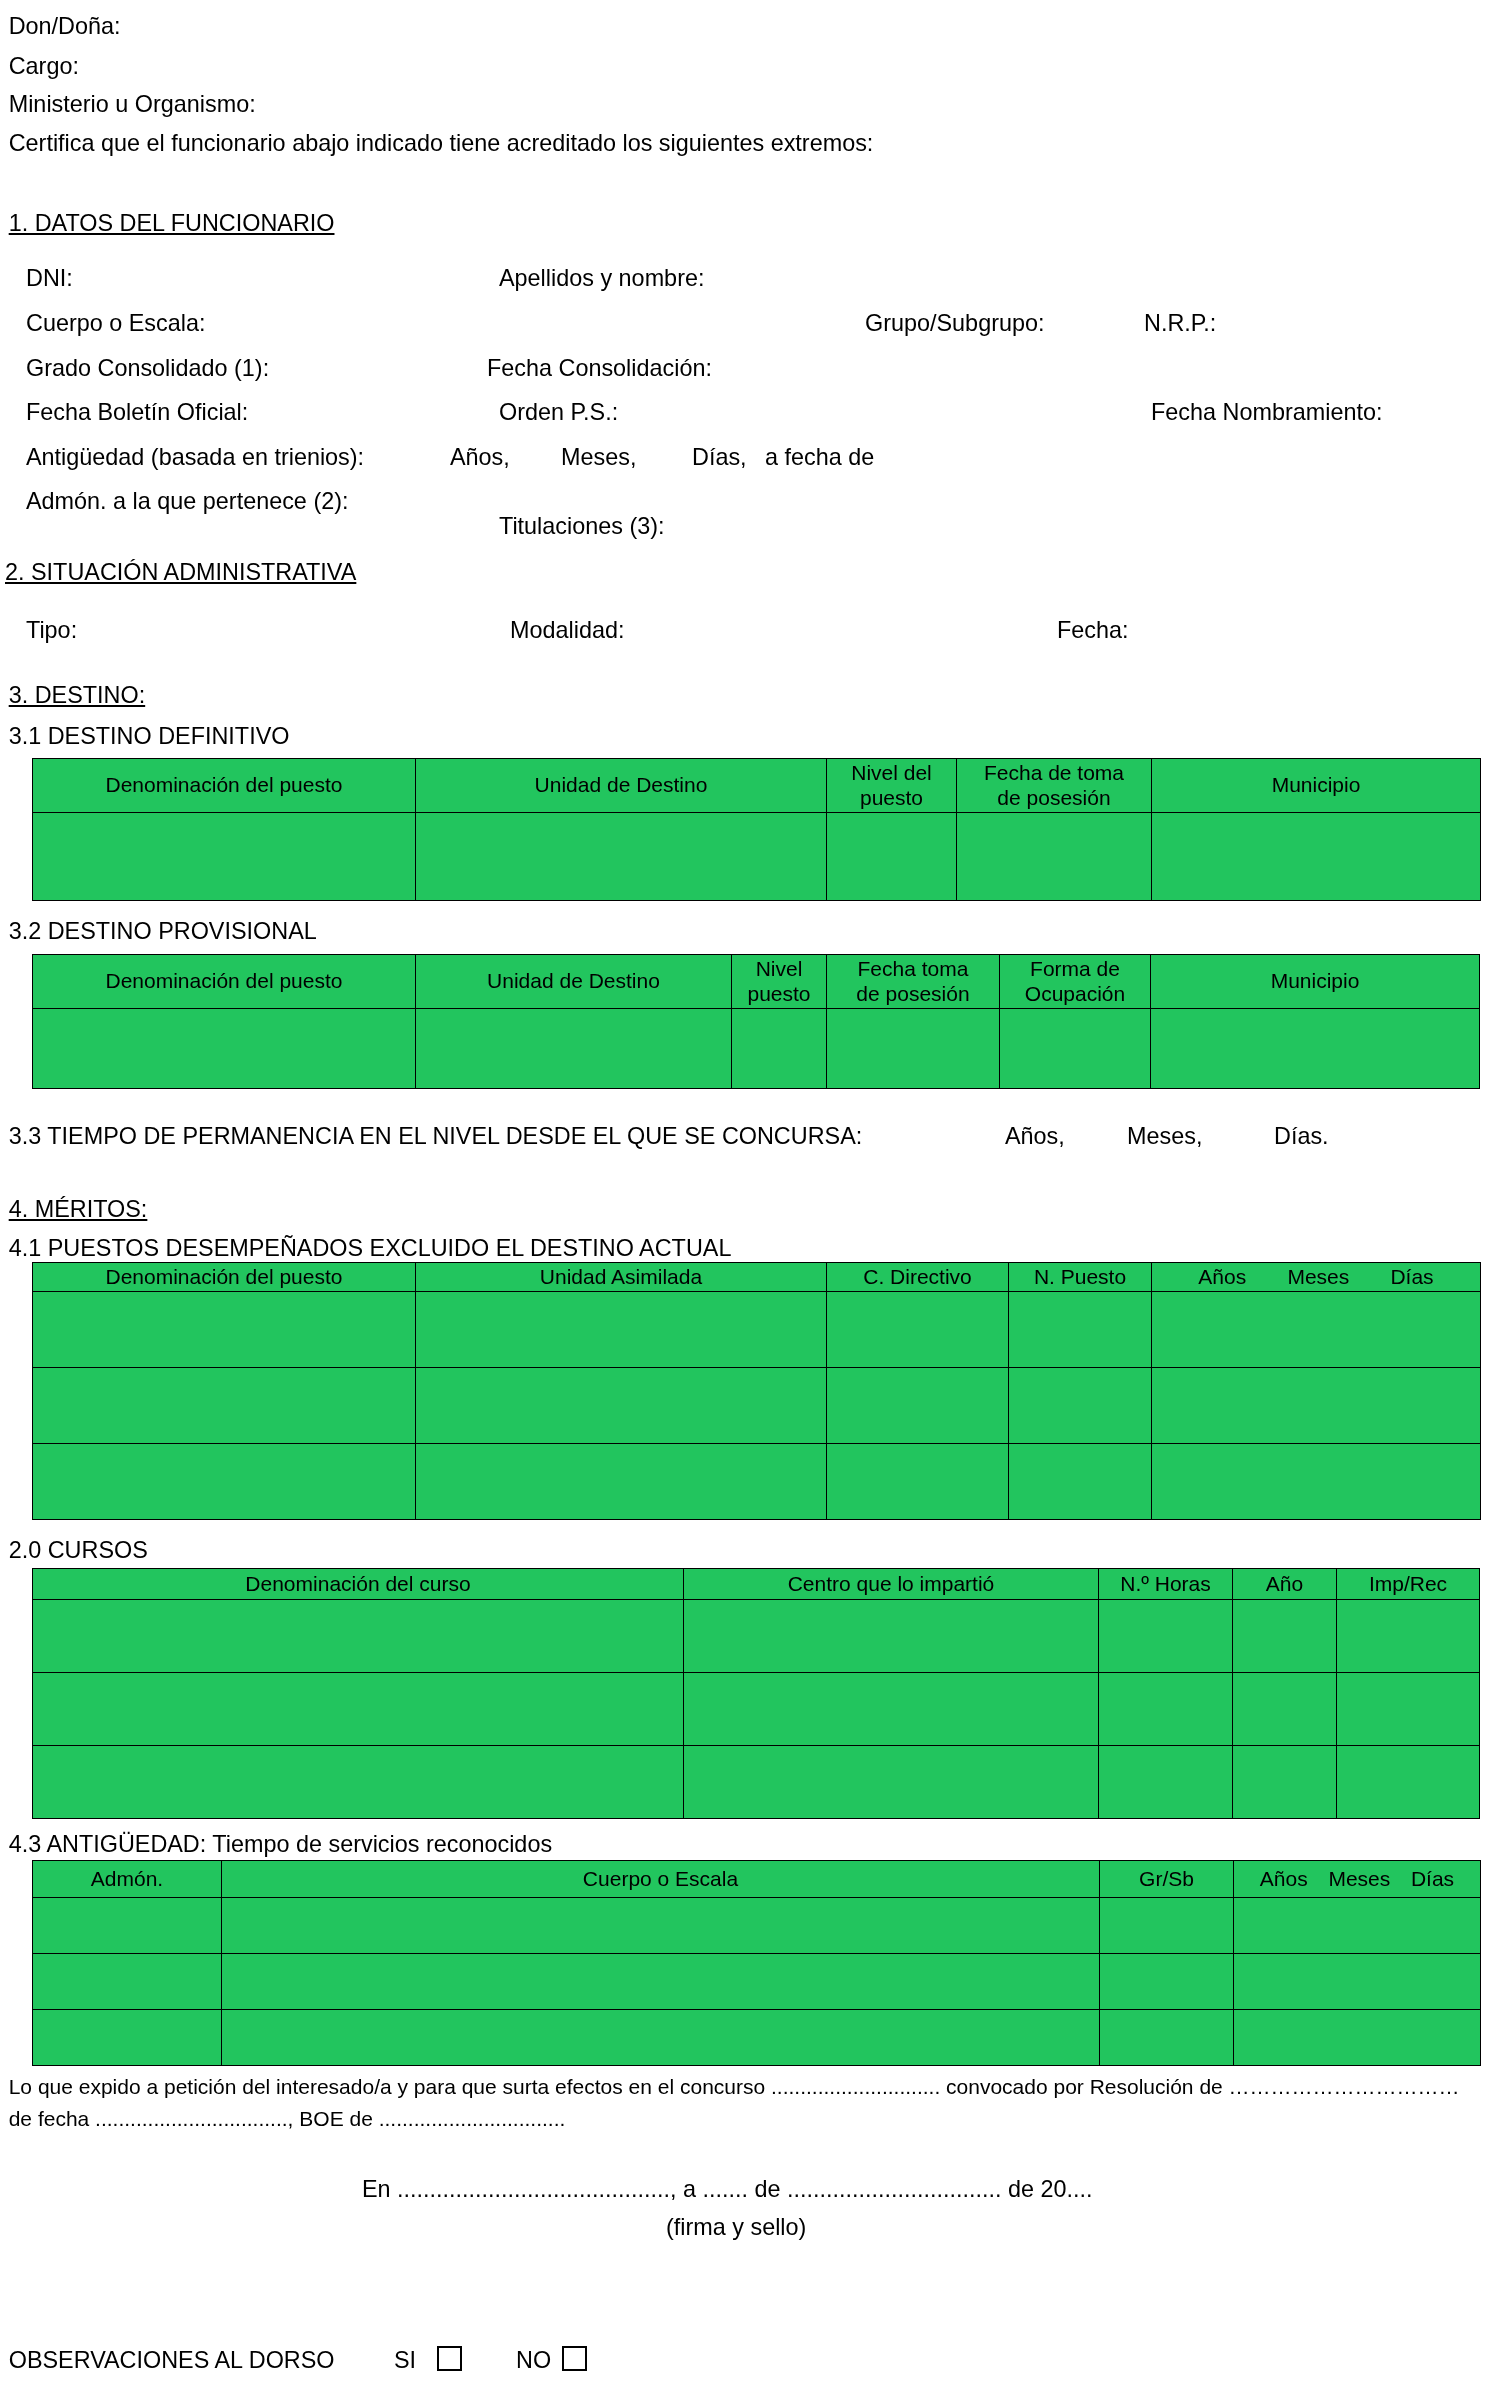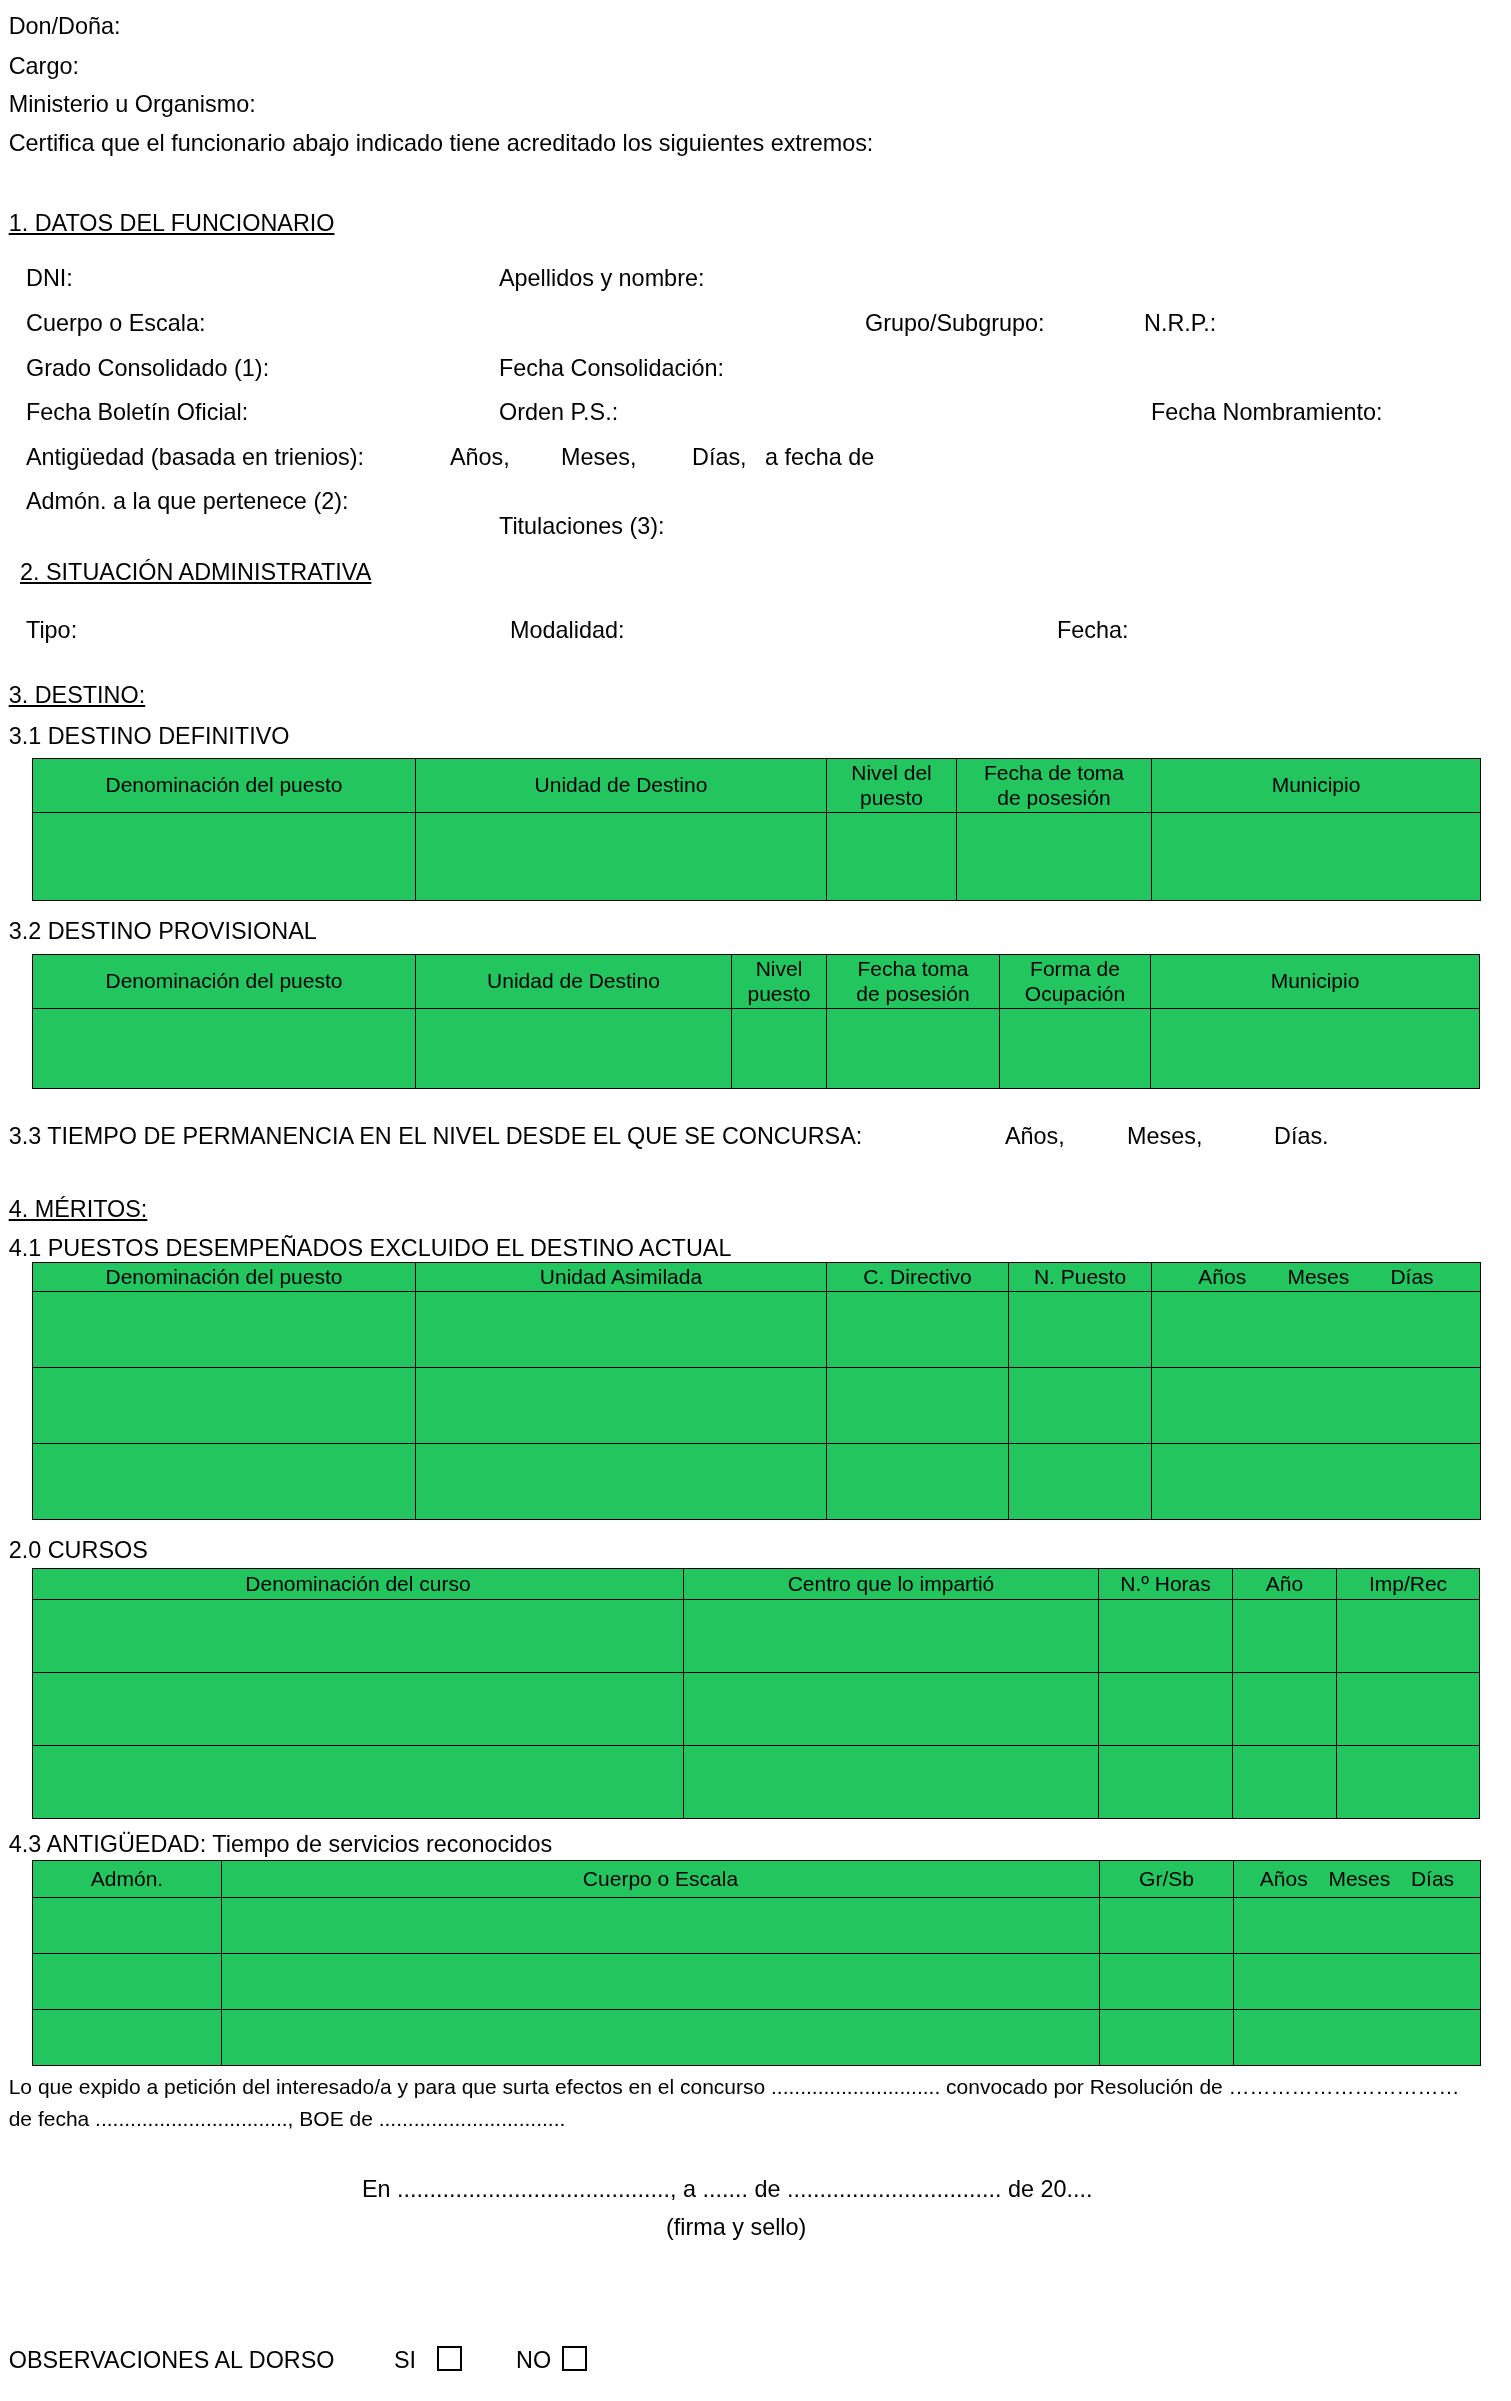--- a/index.html
+++ b/index.html
@@ -36,36 +36,36 @@
 <div class="abs u" style="left:8.7px;top:209px">1. DATOS DEL FUNCIONARIO</div>
 
 <div class="abs" style="left:26px;top:264px">DNI:</div>
 <div class="abs" style="left:499px;top:264px">Apellidos y nombre:</div>
 
 <div class="abs" style="left:26px;top:309px">Cuerpo o Escala:</div>
 <div class="abs" style="left:865px;top:309px">Grupo/Subgrupo:</div>
 <div class="abs" style="left:1144px;top:309px">N.R.P.:</div>
 
 <div class="abs" style="left:26px;top:354px">Grado Consolidado (1):</div>
-<div class="abs" style="left:499px;top:354px">Fecha Consolidación:</div>
+<div class="abs" style="left:487px;top:354px">Fecha Consolidación:</div>
 
 <div class="abs" style="left:26px;top:398px">Fecha Boletín Oficial:</div>
 <div class="abs" style="left:499px;top:398px">Orden P.S.:</div>
 <div class="abs" style="left:1151px;top:398px">Fecha Nombramiento:</div>
 
 <div class="abs" style="left:26px;top:443px">Antigüedad (basada en trienios):</div>
 <div class="abs" style="left:450px;top:443px">Años,</div>
 <div class="abs" style="left:561px;top:443px">Meses,</div>
 <div class="abs" style="left:692px;top:443px">Días,</div>
 <div class="abs" style="left:765px;top:443px">a fecha de</div>
 
 <div class="abs" style="left:26px;top:487px">Admón. a la que pertenece (2):</div>
 <div class="abs" style="left:499px;top:512px">Titulaciones (3):</div>
 
-<div class="abs u" style="left:20px;top:558px">2. SITUACIÓN ADMINISTRATIVA</div>
+<div class="abs u" style="left:5px;top:558px">2. SITUACIÓN ADMINISTRATIVA</div>
 
 <div class="abs" style="left:26px;top:616px">Tipo:</div>
 <div class="abs" style="left:510px;top:616px">Modalidad:</div>
 <div class="abs" style="left:1057px;top:616px">Fecha:</div>
 
 <div class="abs u" style="left:8.7px;top:681px">3. DESTINO:</div>
 <div class="abs" style="left:8.7px;top:722px">3.1 DESTINO DEFINITIVO</div>
 
 <table class="tbl t31" style="left:32px;top:758px;width:1447px">
   <colgroup>

